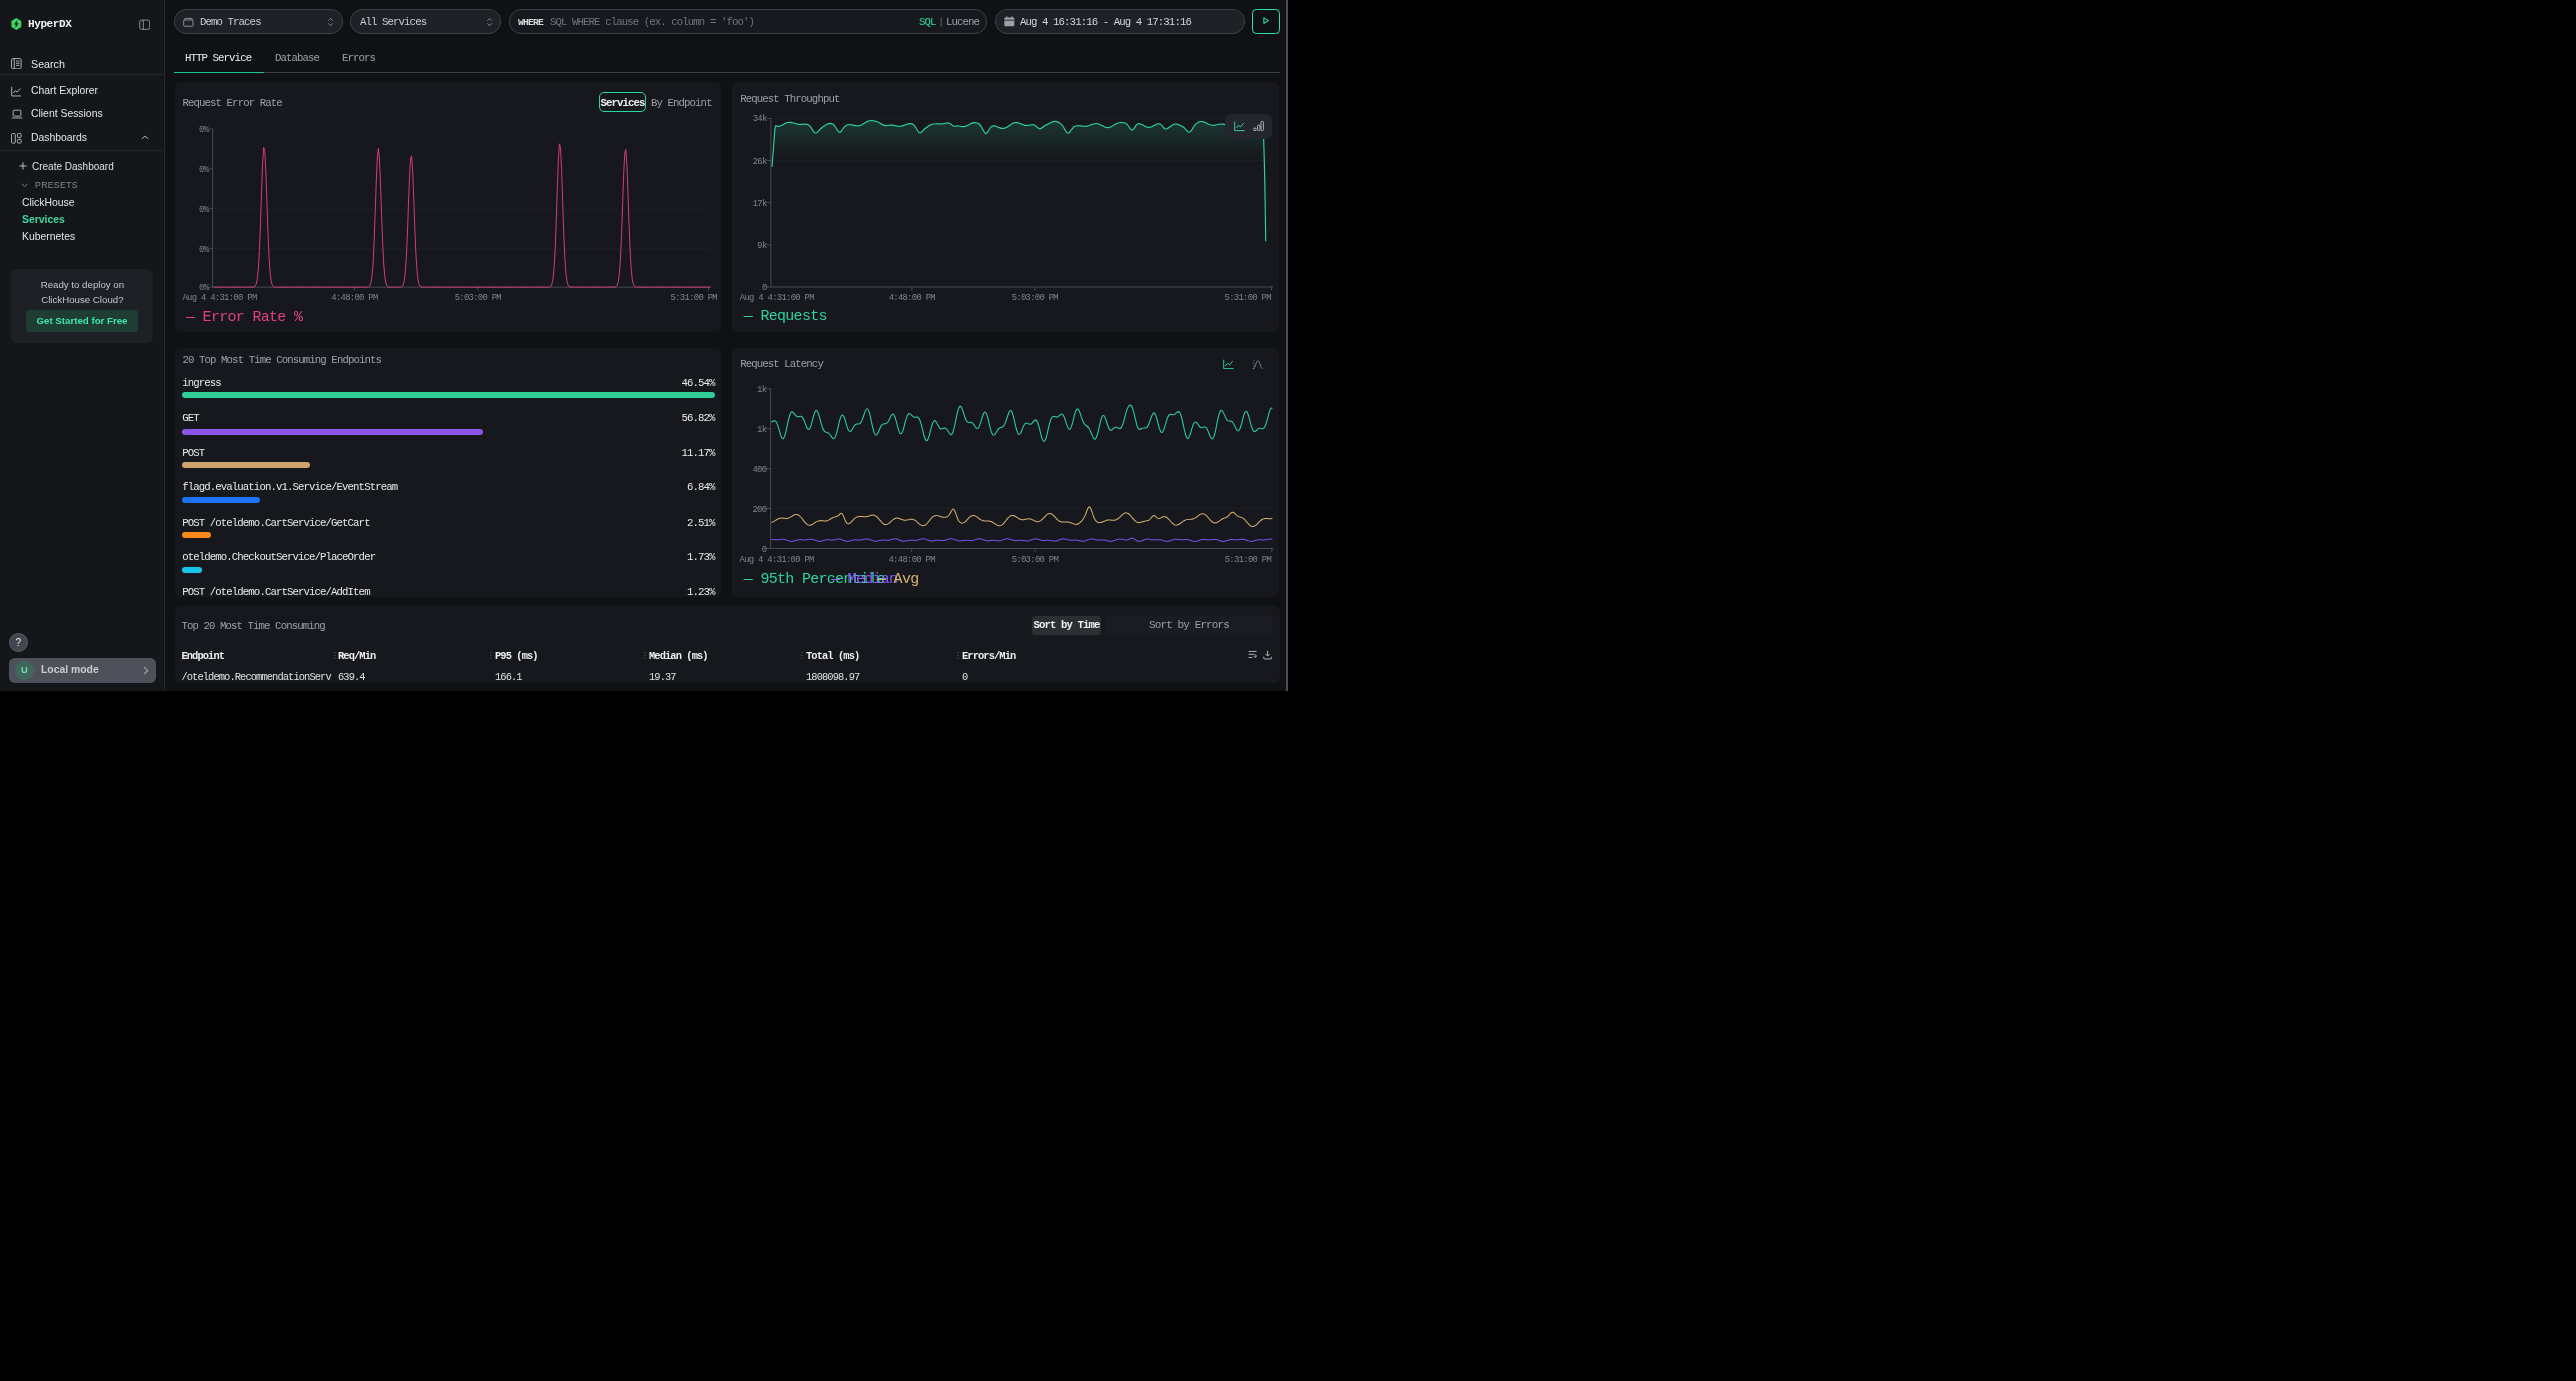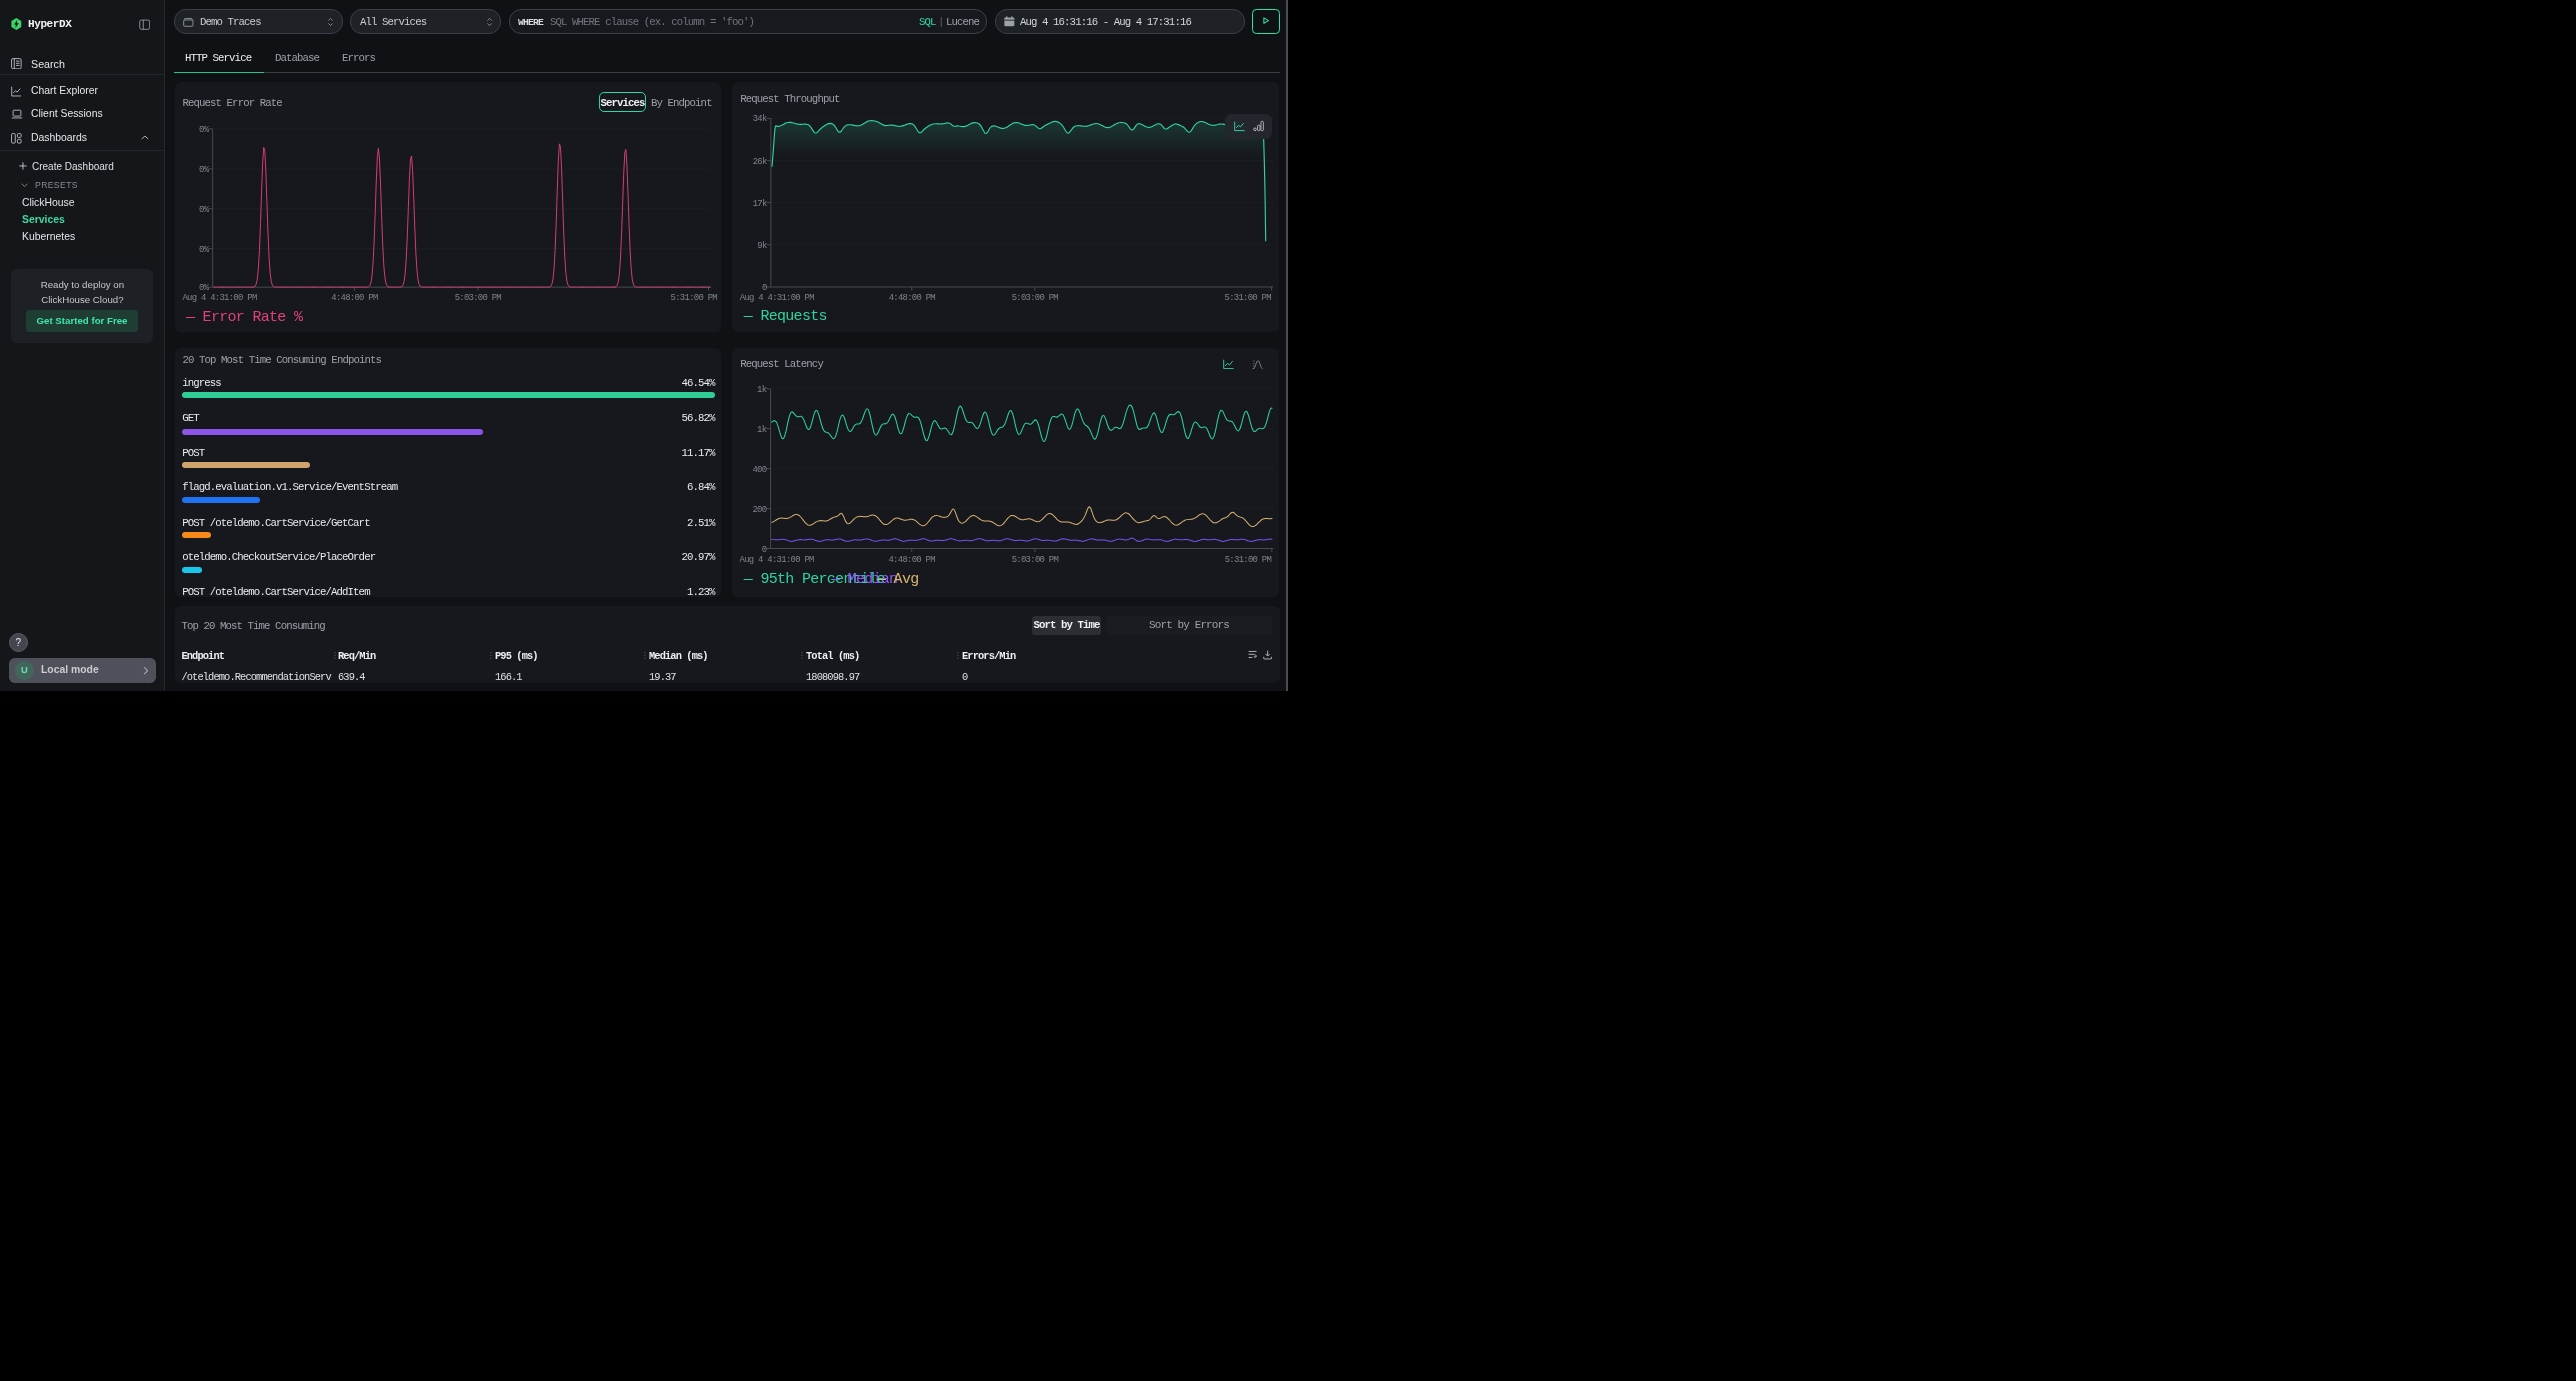--- a/index.html
+++ b/index.html
@@ -238,21 +238,21 @@
       <div class="rowlab" style="left:7.2px;top:99px">POST</div>
       <div class="rowlab" style="right:6.4px;top:99px">11.17%</div>
       <div class="bar" style="left:6.8px;top:114px;width:128px;background:#CFA36C"></div>
       <div class="rowlab" style="left:7.2px;top:133px">flagd.evaluation.v1.Service/EventStream</div>
       <div class="rowlab" style="right:6.4px;top:133px">6.84%</div>
       <div class="bar" style="left:6.8px;top:149px;width:78px;background:#1F72F2"></div>
       <div class="rowlab" style="left:7.2px;top:169px">POST /oteldemo.CartService/GetCart</div>
       <div class="rowlab" style="right:6.4px;top:169px">2.51%</div>
       <div class="bar" style="left:6.8px;top:184px;width:29px;background:#F88A1C"></div>
       <div class="rowlab" style="left:7.2px;top:203px">oteldemo.CheckoutService/PlaceOrder</div>
-      <div class="rowlab" style="right:6.4px;top:203px">20.97%</div>
+      <div class="rowlab" style="right:6.4px;top:203px">1.73%</div>
       <div class="bar" style="left:6.8px;top:219px;width:20px;background:#18C6EC"></div>
       <div class="rowlab" style="left:7.2px;top:238px">POST /oteldemo.CartService/AddItem</div>
       <div class="rowlab" style="right:6.4px;top:238px">1.23%</div>
 </div>
 
 <div class="card" style="left:732px;top:348px;width:547px;height:249px">
   <div class="ctitle" style="left:8.2px;top:10px">Request Latency</div>
   <svg class="abs" style="left:491px;top:10.7px" width="11.4" height="10.7" viewBox="0 0 16 15" fill="none" stroke="#35DBA8" stroke-width="1.3">
     <path d="M1 1 V13.5 H15"></path>
         <path d="M3.2 9.8 L6.4 6 L9 8.4 L13.6 3"></path>

